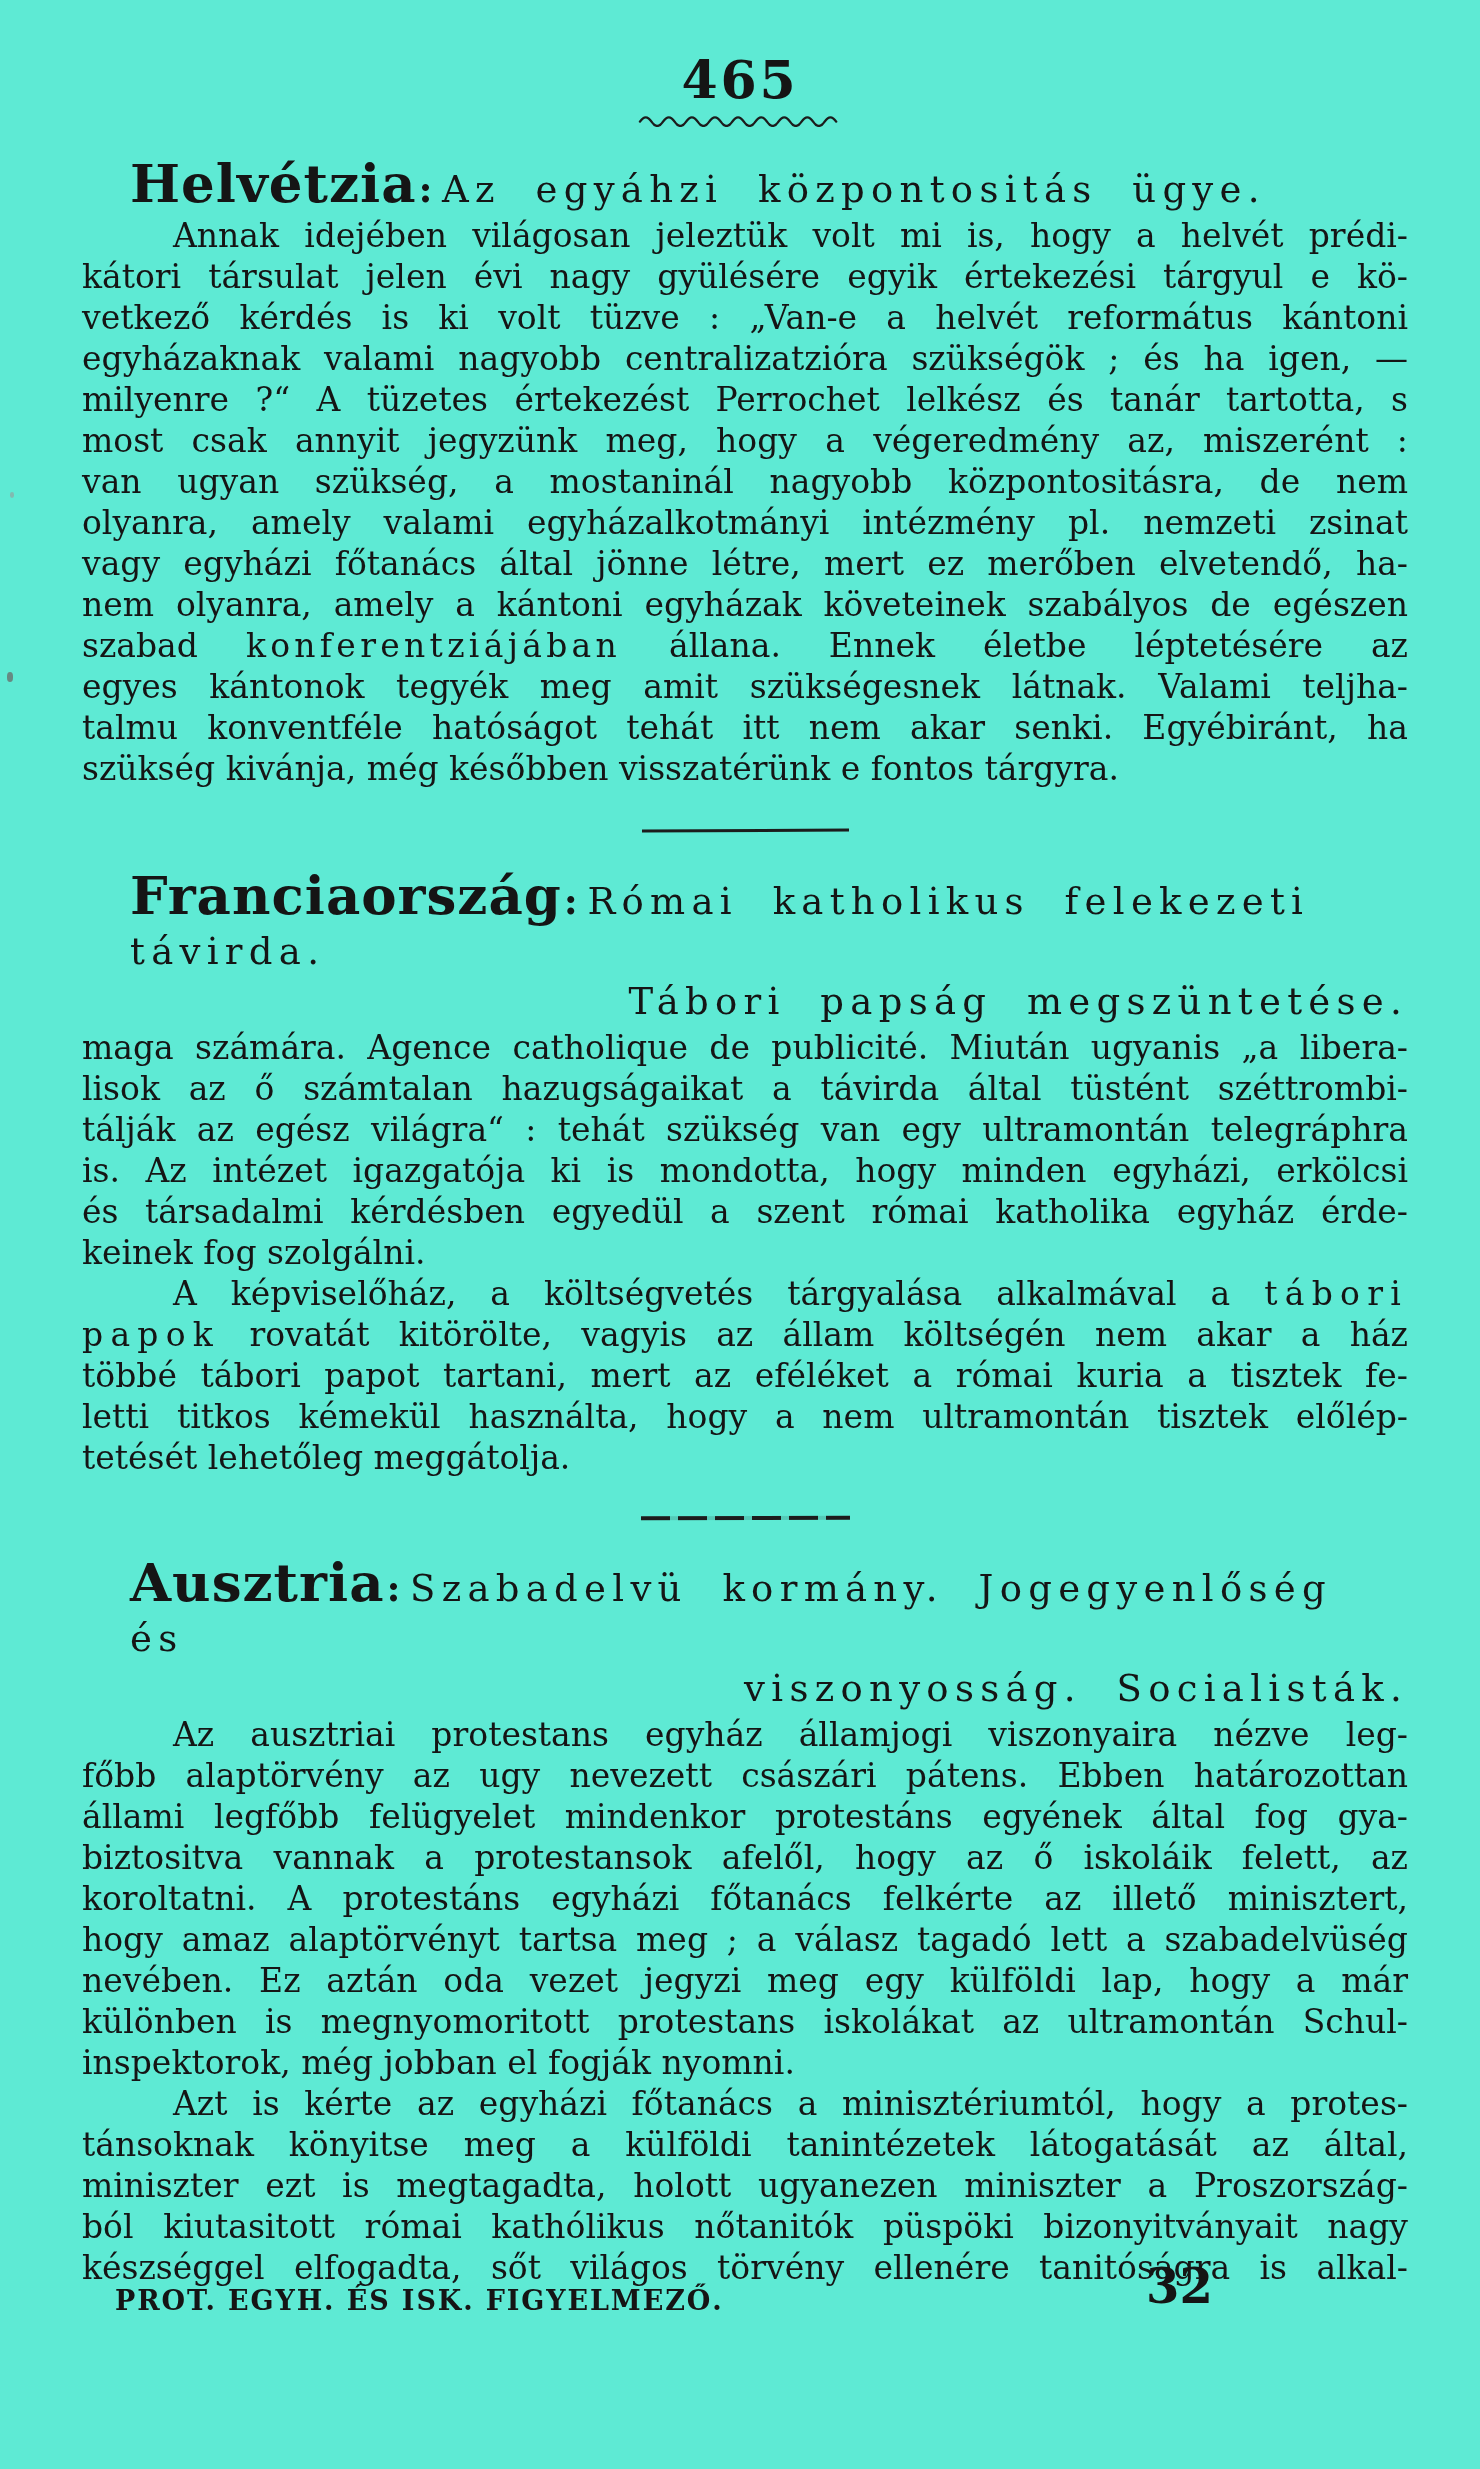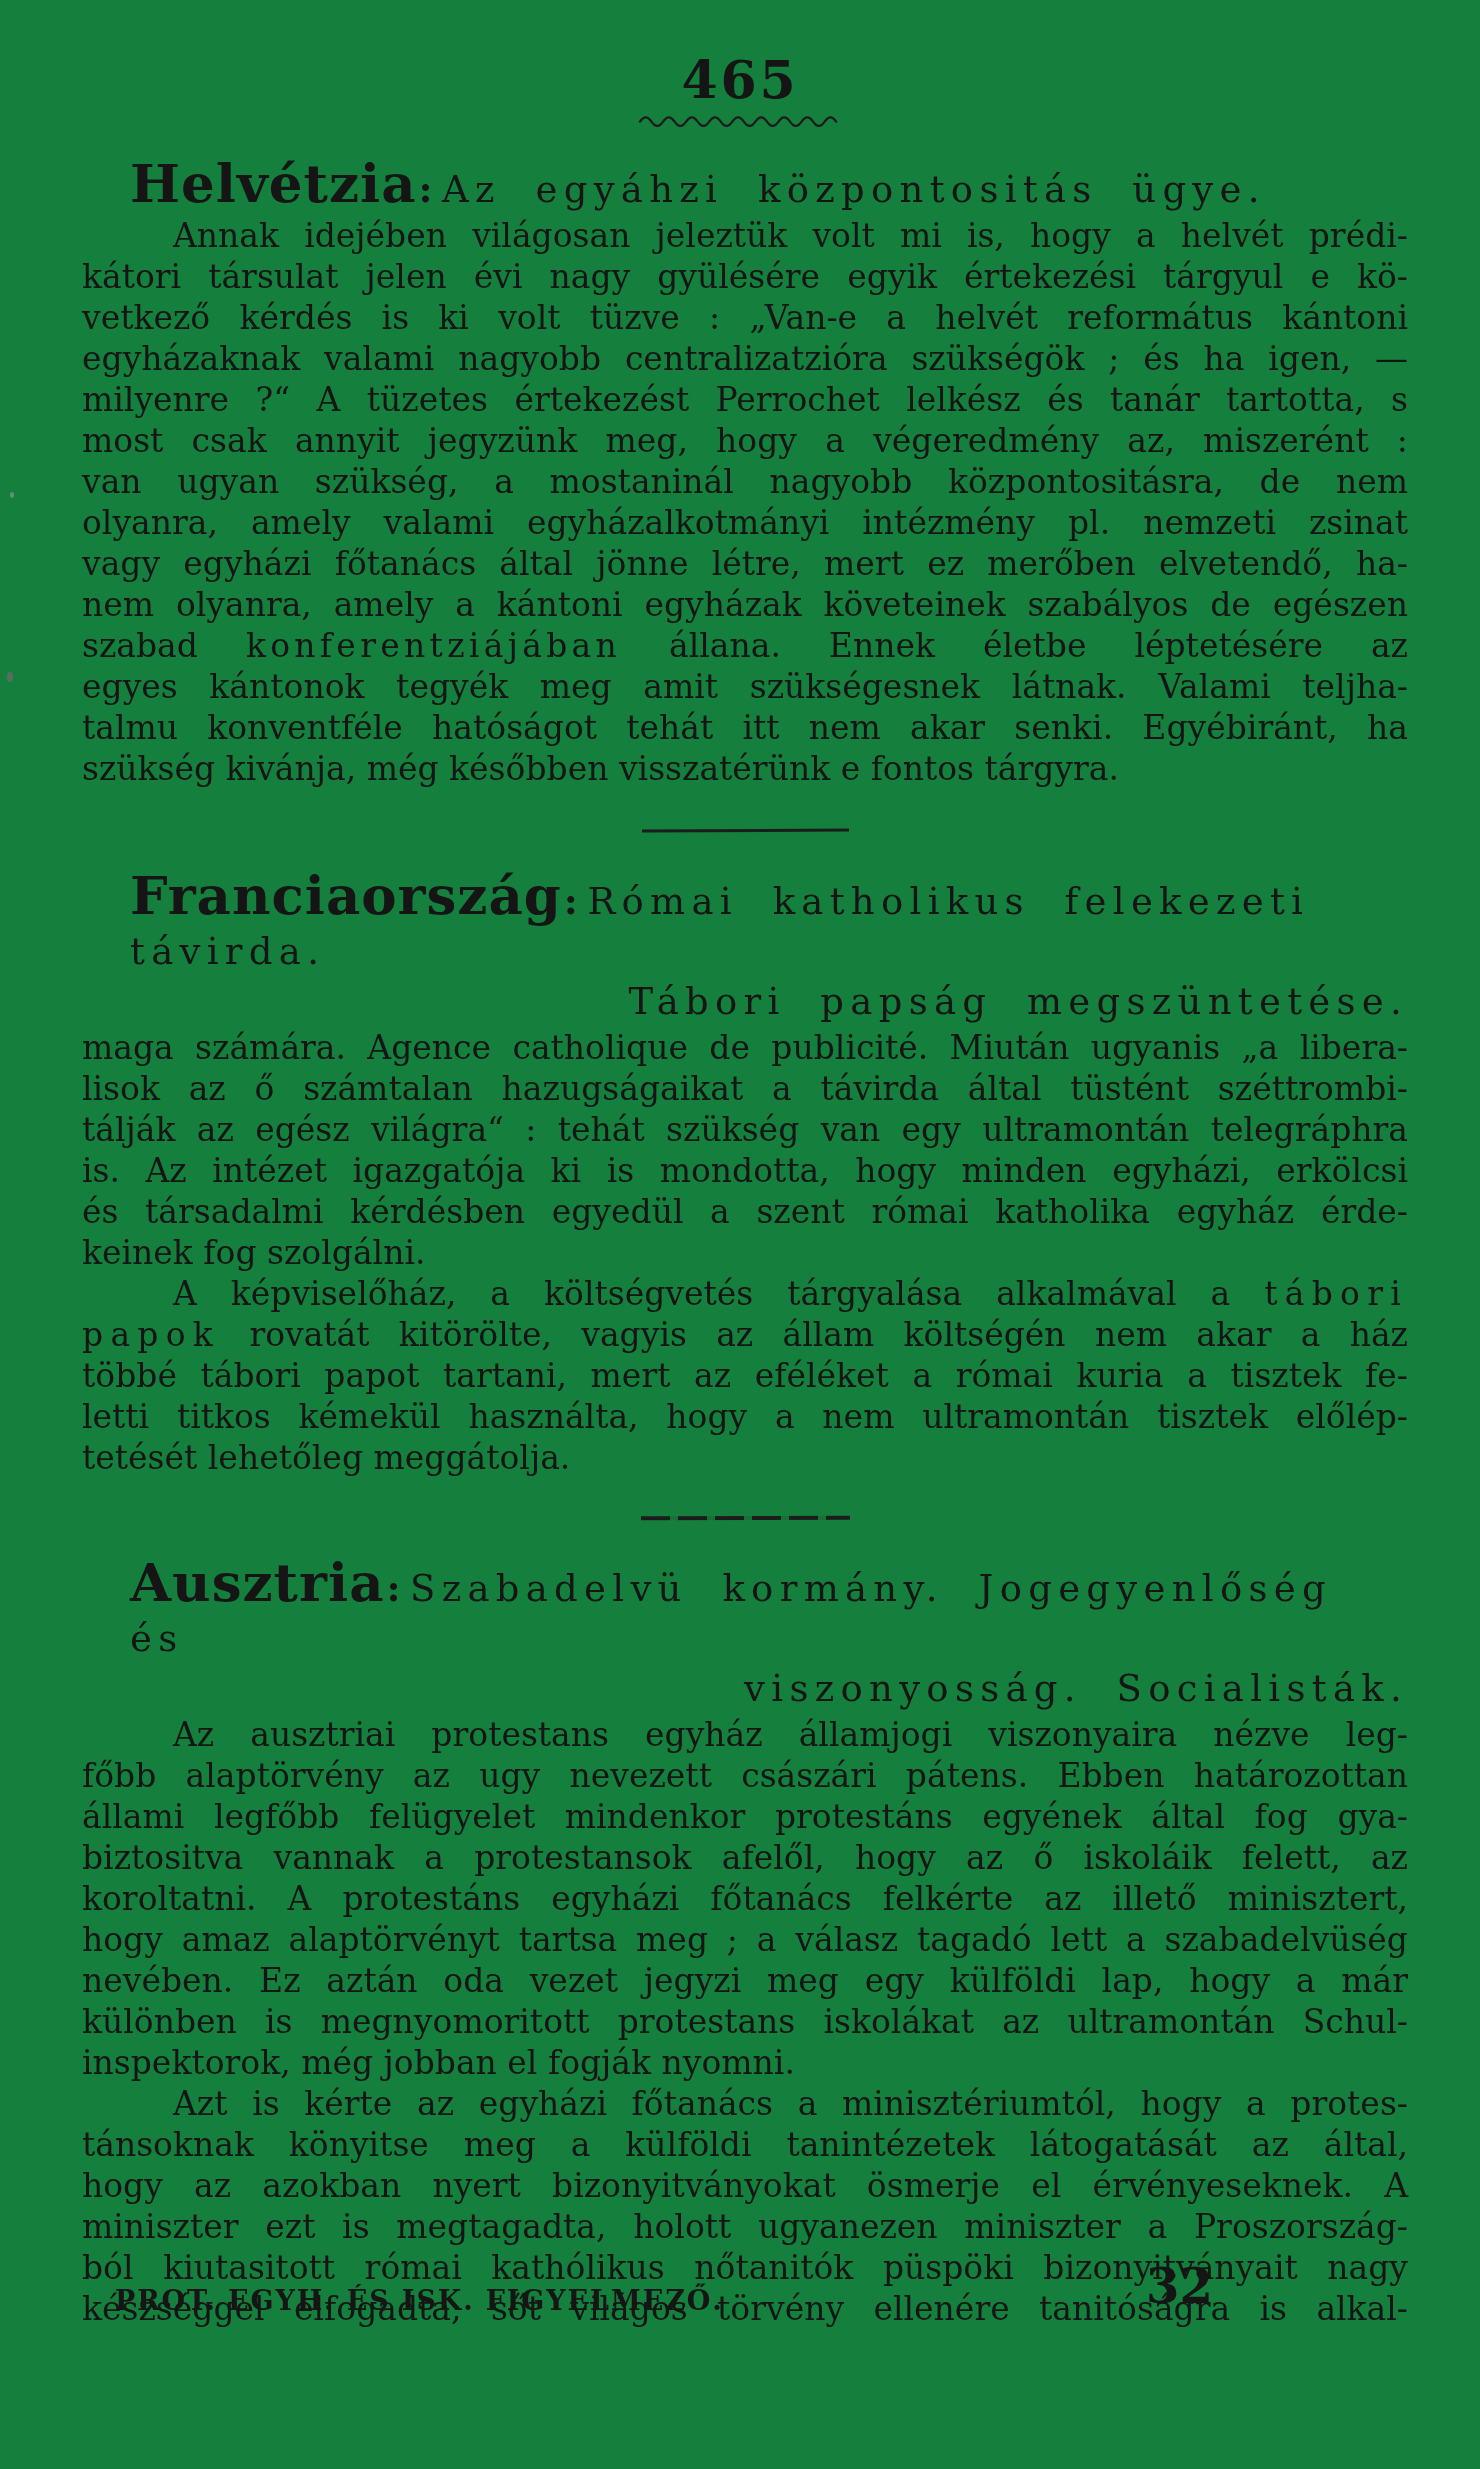--- a/index.html
+++ b/index.html
@@ -1,20 +1,20 @@
 <!DOCTYPE html>
 <html><head>
 <meta charset="utf-8">
 <style>
   html,body{margin:0;padding:0;background:#e8e8e6;}
   .page{
     position:relative;
     width:1480px;height:2470px;
     margin:0 auto;
-    background:#15803d;
+    background:#5eead4;
     font-family:"DejaVu Serif", serif;
     color:#151515;
     overflow:hidden;
   }
   .pagenum{
     padding-top:52px;
     text-align:center;
     font-size:52px;
     font-weight:bold;
     letter-spacing:2.9px;
@@ -142,21 +142,20 @@
       <div class="bline">koroltatni. A protestáns egyházi főtanács felkérte az illető minisztert,</div>
       <div class="bline">hogy amaz alaptörvényt tartsa meg ; a válasz tagadó lett a szabadelvüség</div>
       <div class="bline">nevében. Ez aztán oda vezet jegyzi meg egy külföldi lap, hogy a már</div>
       <div class="bline">különben is megnyomoritott protestans iskolákat az ultramontán Schul-</div>
       <div class="bline last">inspektorok, még jobban el fogják nyomni.</div>
     </div>
 
     <div class="para">
       <div class="bline first">Azt is kérte az egyházi főtanács a minisztériumtól, hogy a protes-</div>
       <div class="bline">tánsoknak könyitse meg a külföldi tanintézetek látogatását az által,</div>
-      <div class="bline">hogy az azokban nyert bizonyitványokat ösmerje el érvényeseknek. A</div>
       <div class="bline">miniszter ezt is megtagadta, holott ugyanezen miniszter a Proszország-</div>
       <div class="bline">ból kiutasitott római kathólikus nőtanitók püspöki bizonyitványait nagy</div>
       <div class="bline">készséggel elfogadta, sőt világos törvény ellenére tanitóságra is alkal-</div>
     </div>
 
   </div>
 
   <div class="footer-journal">PROT. EGYH. ÉS ISK. FIGYELMEZŐ.</div>
   <div class="footer-sheet">32</div>
 

